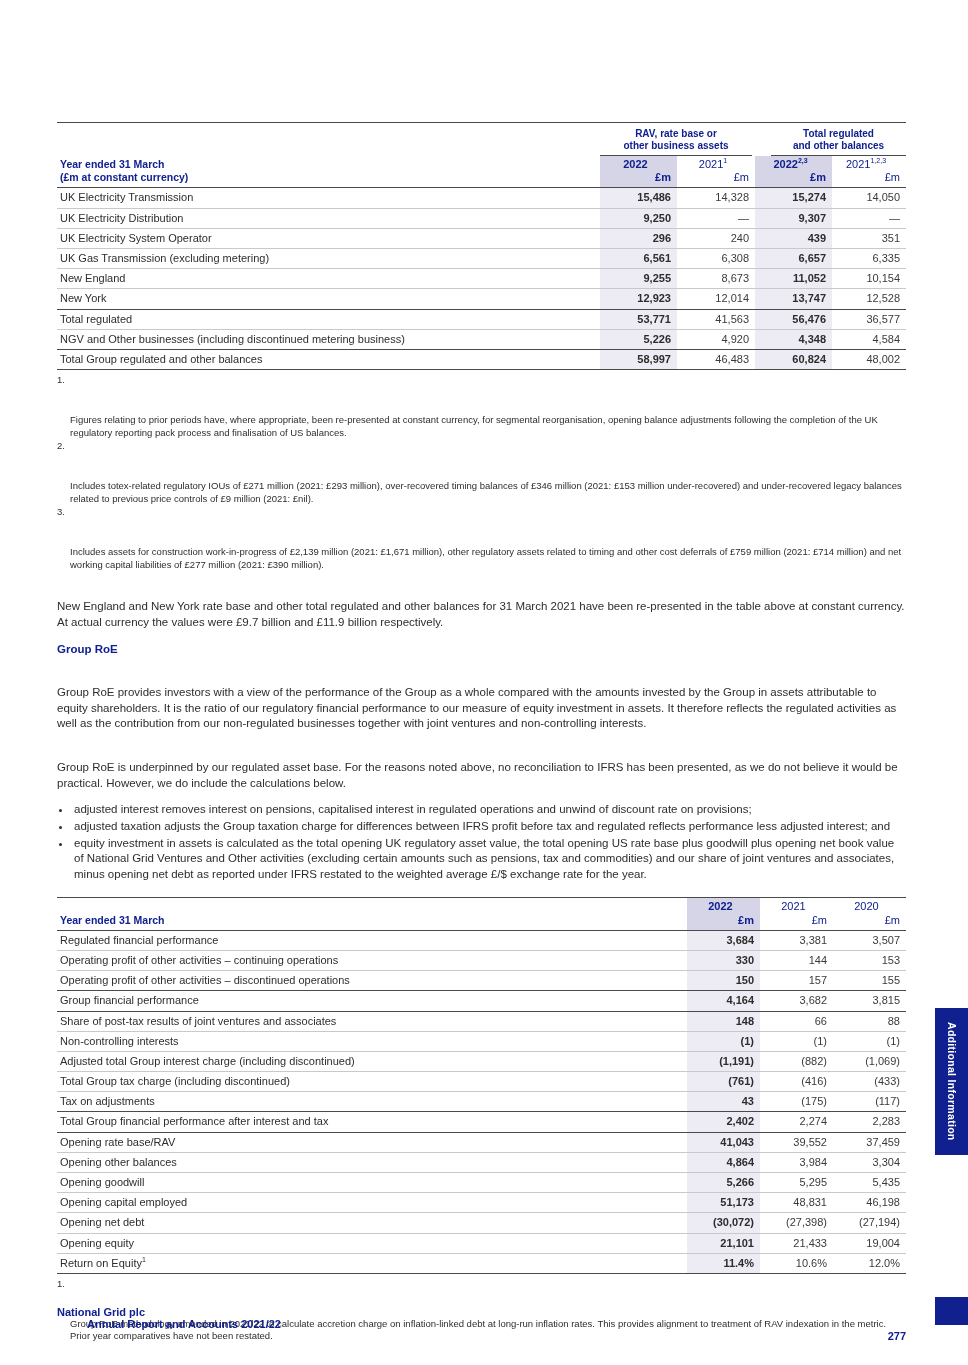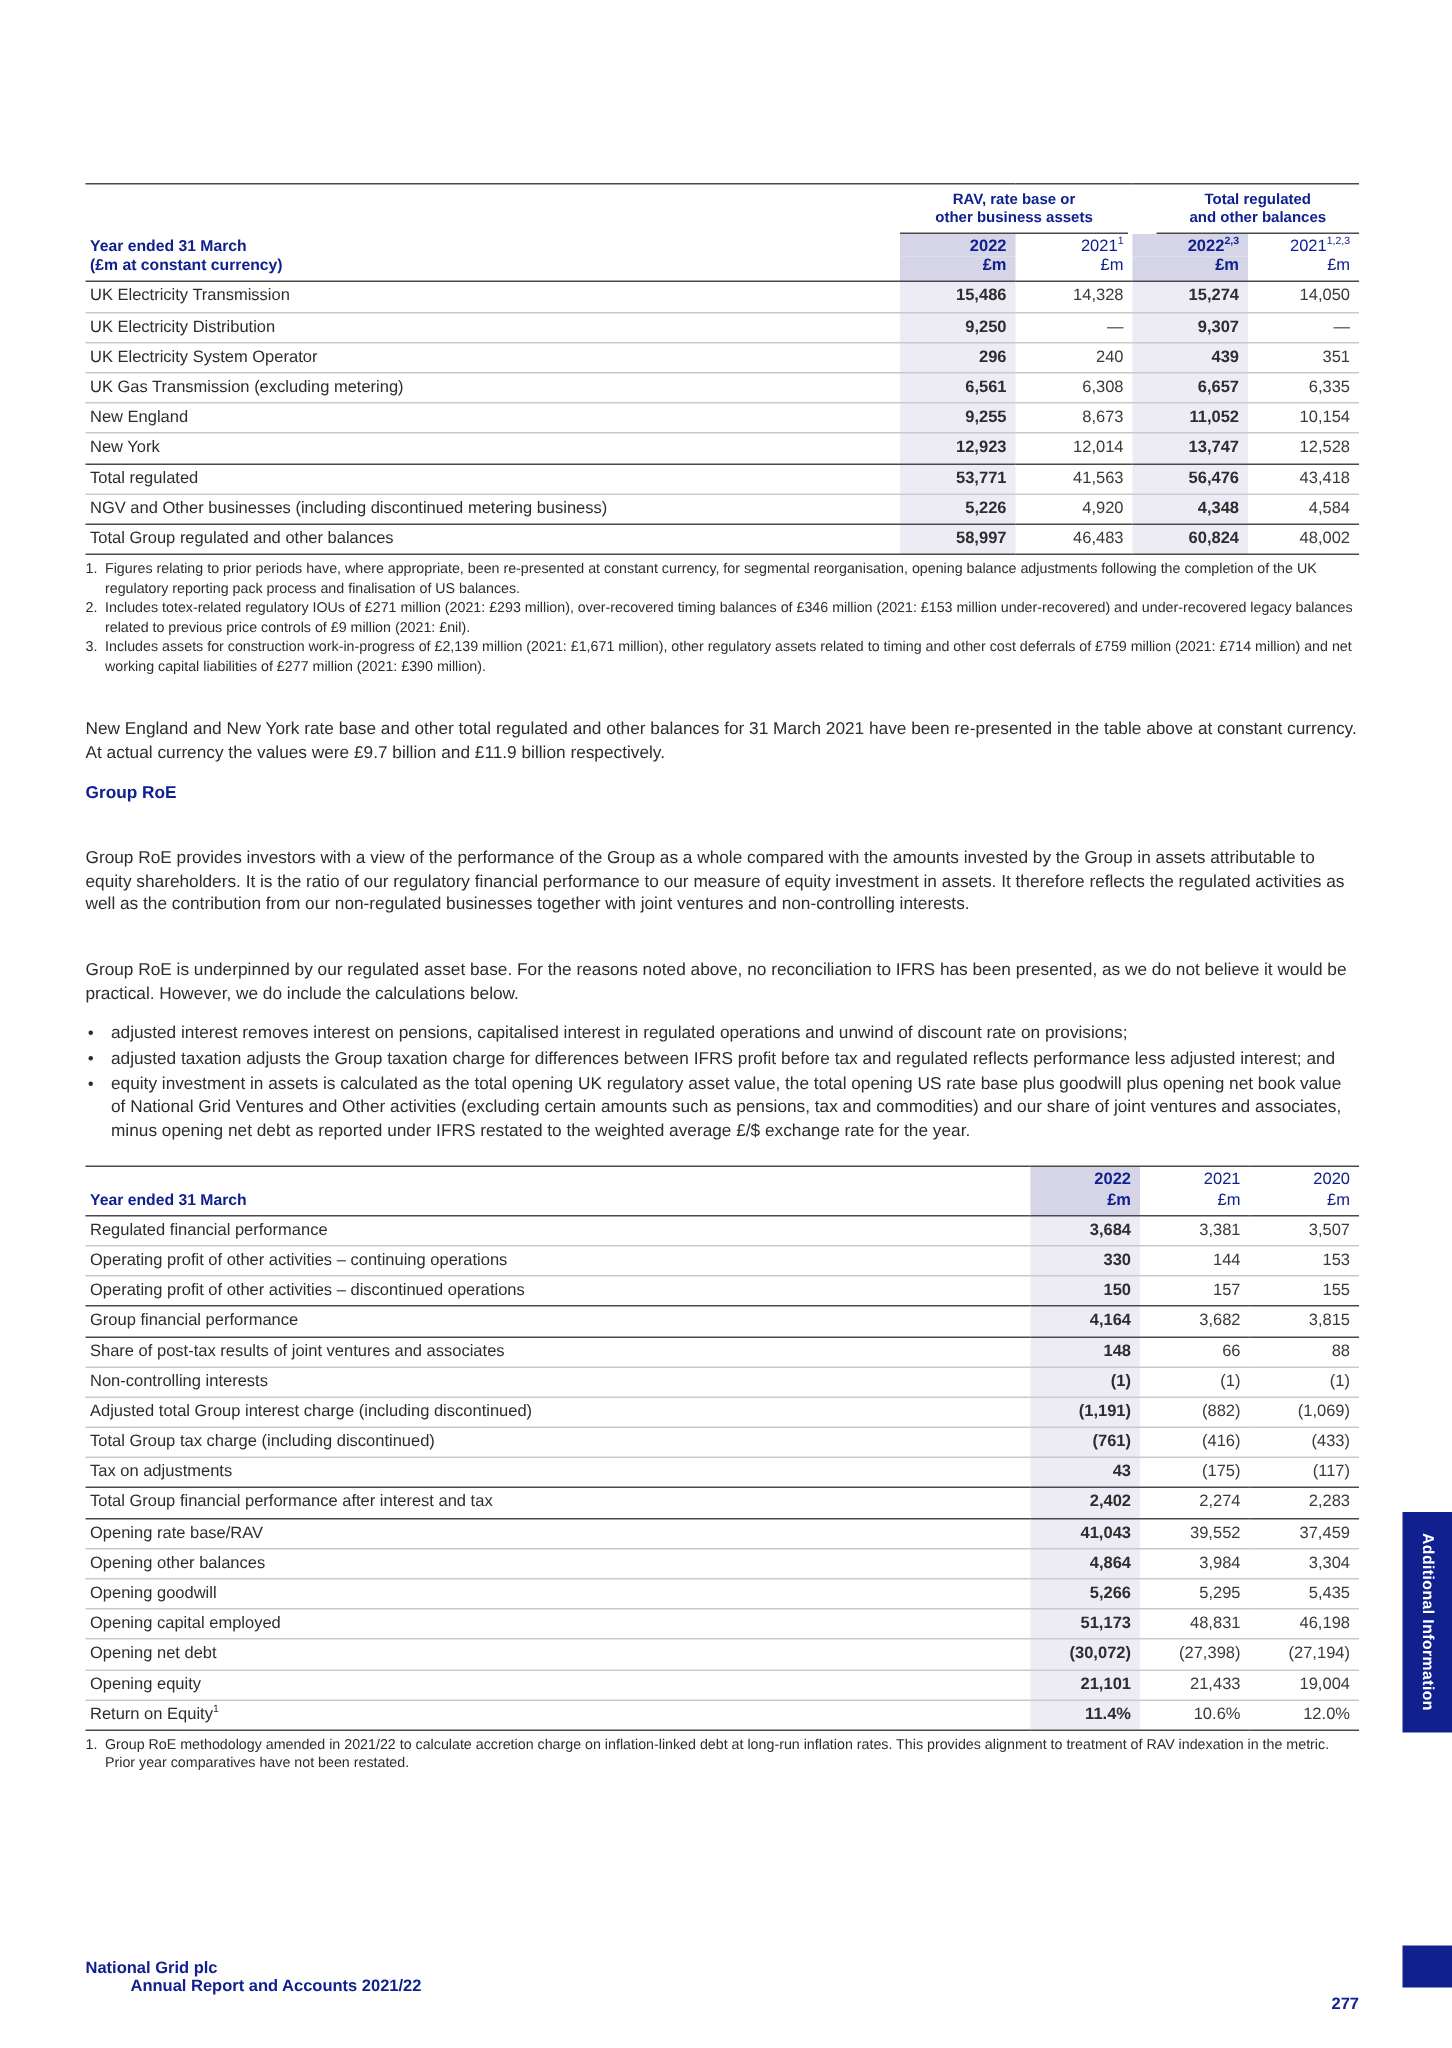--- a/index.html
+++ b/index.html
@@ -20,36 +20,36 @@
   .group-head {
     color:#10218f; font-weight:700; font-size:10px; line-height:1.2;
     text-align:center; white-space:pre-line; border-bottom:1px solid #4a4a4a;
     padding:2px 0 3px;
   }
   .g1 { margin-right:3px; }
   .g2 { margin-left:16px; }
 
   .lbl-head { vertical-align:bottom; padding:2px 0 3px 3px; font-size:10.5px;
     line-height:1.25; color:#10218f; font-weight:700; }
-  .yh { color:#10218f; padding:2px 6px 0 0; }
+  .yh { color:#10218f; padding:2px 6px 0 0;text-align:center; }
   .uh { color:#10218f; padding:0 6px 3px 0; }
   .strong { font-weight:700; }
   .unit-row td, .hdr-bb { border-bottom:1px solid #4a4a4a; }
 
   tr.r td { border-bottom:1px solid #c9c9c9; }
   tr.dark td { border-bottom-color:#4a4a4a; }
   .hl { background:#edebf4; font-weight:700; color:#2d2d2d; }
   .hl-h { background:#d6d4e7; }
   .b { font-weight:400; }
   sup { font-size:7px; line-height:0; }
 
   .fns { margin-top:4px; margin-bottom:13px; }
   .fn { display:flex; font-size:9.5px; line-height:1.32; color:#2d2d2d; margin-bottom:1px; }
   .fn .n { width:13px; flex:none; }
-  .fn .t { flex:1; }
+  .fn .t { flex:1;margin-top:40px; }
 
   .para { font-size:11.5px; line-height:1.36; margin-bottom:11px; color:#2d2d2d;margin-top:28px; }
   .h-blue { color:#10218f; font-weight:700; font-size:11.5px; line-height:1.36; }
   .tight { margin-bottom:0; }
   .bullets { list-style:disc; margin:1px 0 15px 15px; }
   .bullets li { font-size:11.5px; line-height:1.36; padding-left:2px; margin-bottom:1px; }
 
   .side-tab {
     position:absolute; right:0; top:1008px; width:33px; height:147px;
     background:#10218f; display:flex; align-items:center; justify-content:center;
@@ -148,21 +148,21 @@
         <td class="num hl">12,923</td>
         <td class="num">12,014</td>
         <td class="num hl">13,747</td>
         <td class="num">12,528</td>
       </tr>
       <tr class="r">
         <td class="lbl">Total regulated</td>
         <td class="num hl">53,771</td>
         <td class="num">41,563</td>
         <td class="num hl">56,476</td>
-        <td class="num">43,418</td>
+        <td class="num">36,577</td>
       </tr>
       <tr class="r dark">
         <td class="lbl">NGV and Other businesses (including discontinued metering business)</td>
         <td class="num hl">5,226</td>
         <td class="num">4,920</td>
         <td class="num hl">4,348</td>
         <td class="num">4,584</td>
       </tr>
       <tr class="r dark">
         <td class="lbl b">Total Group regulated and other balances</td>

